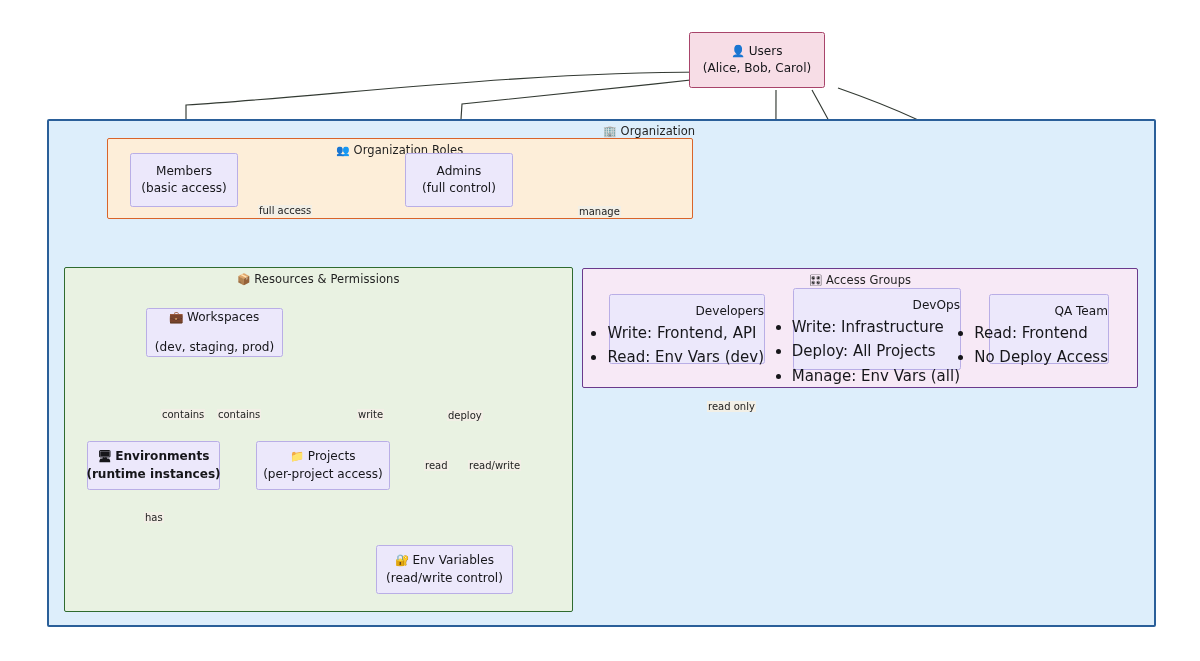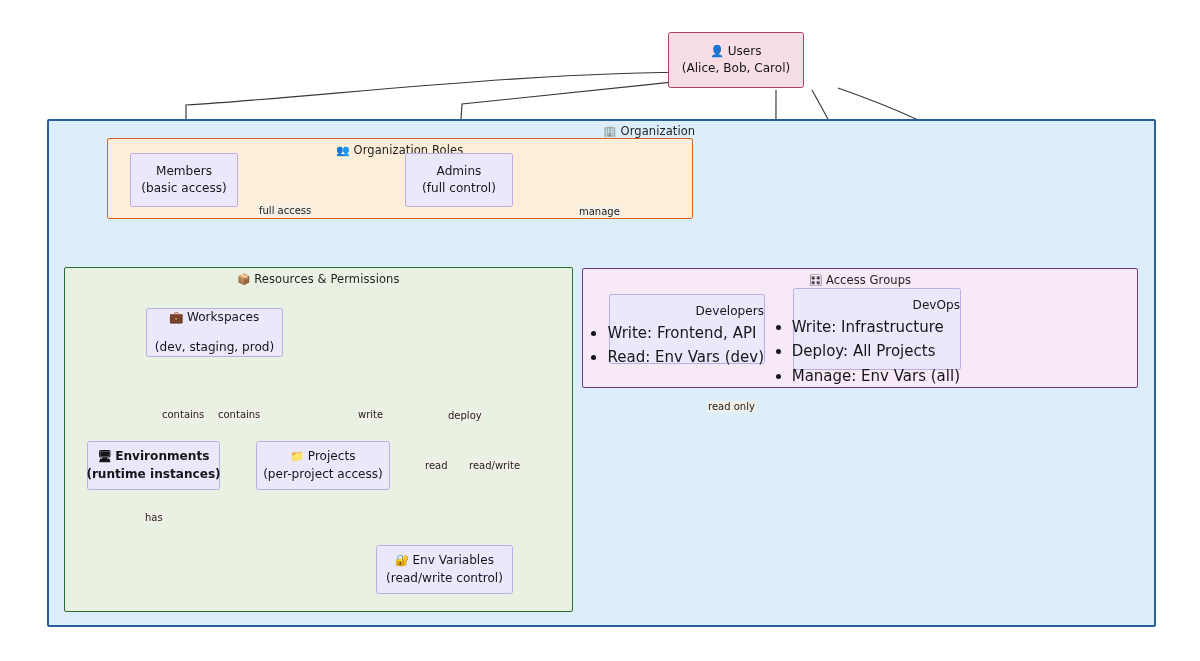--- a/index.html
+++ b/index.html
@@ -30,21 +30,21 @@
         display:flex;flex-direction:column;align-items:center;justify-content:center;
         color:#16161a;font-size:12.1px;line-height:1.42;text-align:center;}
   .node .ttl{white-space:nowrap;}
   .node .ttl .ic{margin-right:3px;font-size:11.5px;}
   .node .sub{white-space:nowrap;}
   .node ul{margin:0;padding:0 0 0 13px;list-style:disc;text-align:left;}
   .node ul li{white-space:nowrap;font-size:15px;line-height:1.62;}
   .node.grp{justify-content:flex-start;padding-top:8px;align-items:flex-end;}
   .node.grp .ttl{margin-bottom:1px;}
 
-  #n-users   {left:668px;top:32px; width:136px;height:56px;
+  #n-users   {left:689px;top:32px; width:136px;height:56px;
               background:#f7dde6;border:1.3px solid #a8446a;}
   #n-members {left:130px;top:153px;width:108px;height:54px;}
   #n-admins  {left:405px;top:153px;width:108px;height:54px;}
   #n-worksp  {left:146px;top:308px;width:137px;height:49px;justify-content:space-between;}
   #n-envs    {left:87px; top:441px;width:133px;height:49px;font-weight:bold;}
   #n-proj    {left:256px;top:441px;width:134px;height:49px;}
   #n-envvars {left:376px;top:545px;width:137px;height:49px;}
   #n-dev     {left:609px;top:294px;width:156px;height:70px;}
   #n-devops  {left:793px;top:288px;width:168px;height:82px;}
   #n-qa      {left:989px;top:294px;width:120px;height:70px;}
@@ -164,20 +164,27 @@
 
   <div class="node grp" id="n-devops">
     <div class="ttl">DevOps</div>
     <ul>
       <li>Write: Infrastructure</li>
       <li>Deploy: All Projects</li>
       <li>Manage: Env Vars (all)</li>
     </ul>
   </div>
 
+  <div class="node grp" id="n-qa">
+    <div class="ttl">QA Team</div>
+    <ul>
+      <li>Read: Frontend</li>
+      <li>No Deploy Access</li>
+    </ul>
+  </div>
 
   <div class="elabel" style="left:258px;top:205px">full access</div>
   <div class="elabel" style="left:578px;top:206px">manage</div>
   <div class="elabel" style="left:161px;top:409px">contains</div>
   <div class="elabel" style="left:217px;top:409px">contains</div>
   <div class="elabel" style="left:144px;top:512px">has</div>
   <div class="elabel" style="left:357px;top:409px">write</div>
   <div class="elabel" style="left:447px;top:410px">deploy</div>
   <div class="elabel" style="left:424px;top:460px">read</div>
   <div class="elabel" style="left:468px;top:460px">read/write</div>

